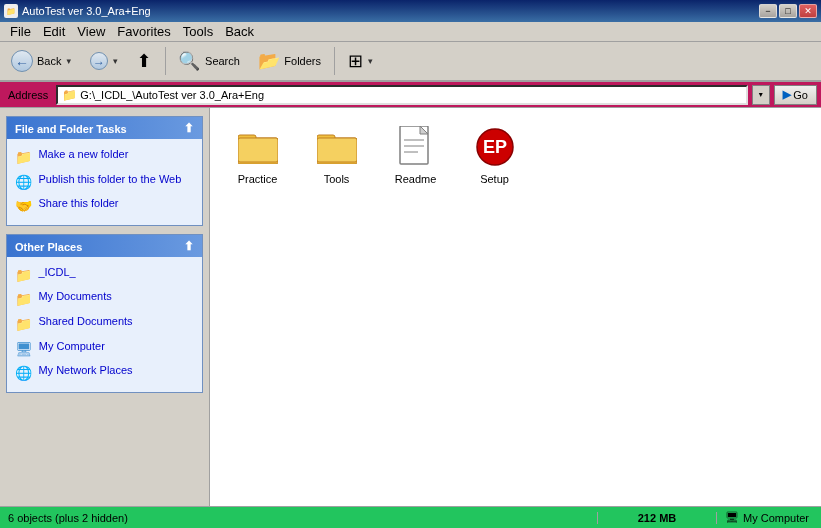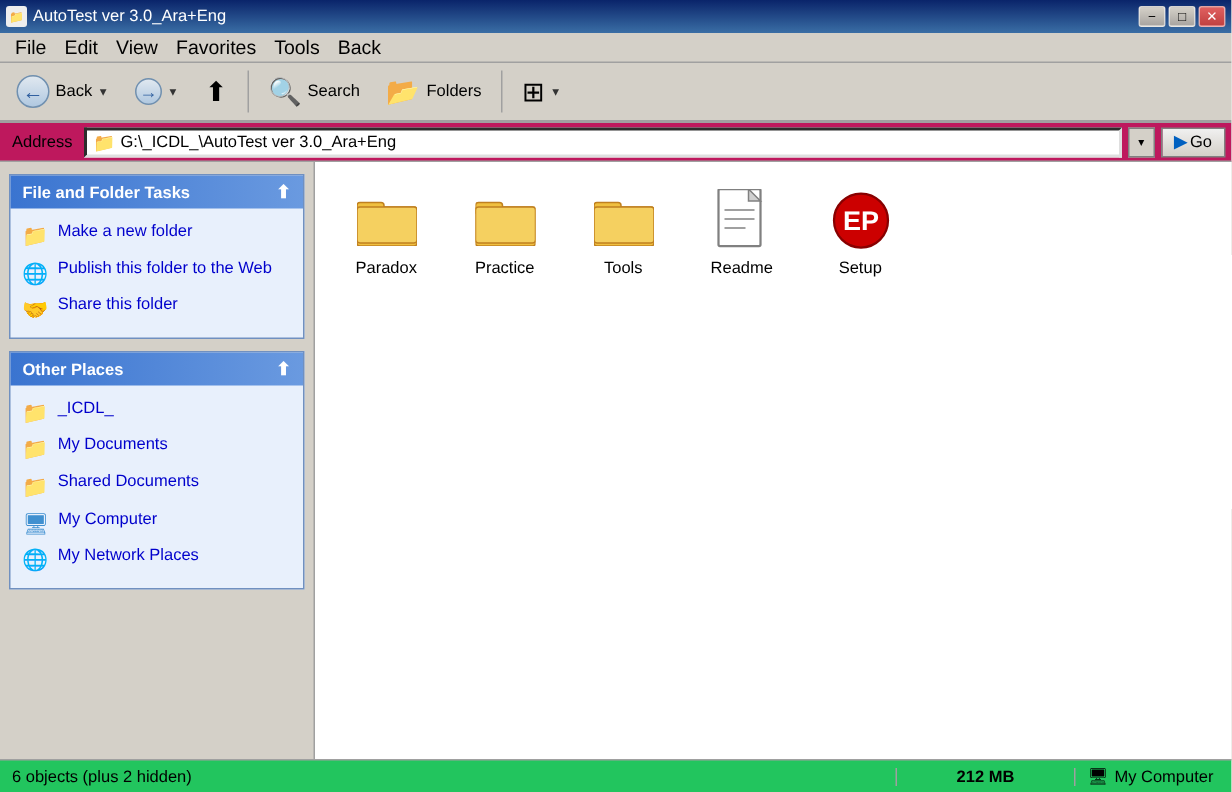--- a/index.html
+++ b/index.html
@@ -304,30 +304,20 @@
           <span class="panel-link-icon nav-icon-blue">🌐</span>
           <span>My Network Places</span>
         </div>
       </div>
     </div>
 
 
   </div>
 
   <div id="content">
-  <div class="file-item">
-        <div class="file-icon">
-          <svg width="40" height="34" viewBox="0 0 40 34">
-    <rect x="0" y="8" width="40" height="26" rx="2" fill="#f0c040" stroke="#c08020" stroke-width="1"></rect>
-    <rect x="0" y="5" width="18" height="8" rx="2" fill="#f0c040" stroke="#c08020" stroke-width="1"></rect>
-    <rect x="0" y="8" width="40" height="24" rx="2" fill="#f5d060" stroke="#c08020" stroke-width="1"></rect>
-  </svg>
-        </div>
-        <div class="file-name">Paradox</div>
-      </div>
       <div class="file-item">
         <div class="file-icon">
           <svg width="40" height="34" viewBox="0 0 40 34">
     <rect x="0" y="8" width="40" height="26" rx="2" fill="#f0c040" stroke="#c08020" stroke-width="1"></rect>
     <rect x="0" y="5" width="18" height="8" rx="2" fill="#f0c040" stroke="#c08020" stroke-width="1"></rect>
     <rect x="0" y="8" width="40" height="24" rx="2" fill="#f5d060" stroke="#c08020" stroke-width="1"></rect>
   </svg>
         </div>
         <div class="file-name">Practice</div>
       </div>

